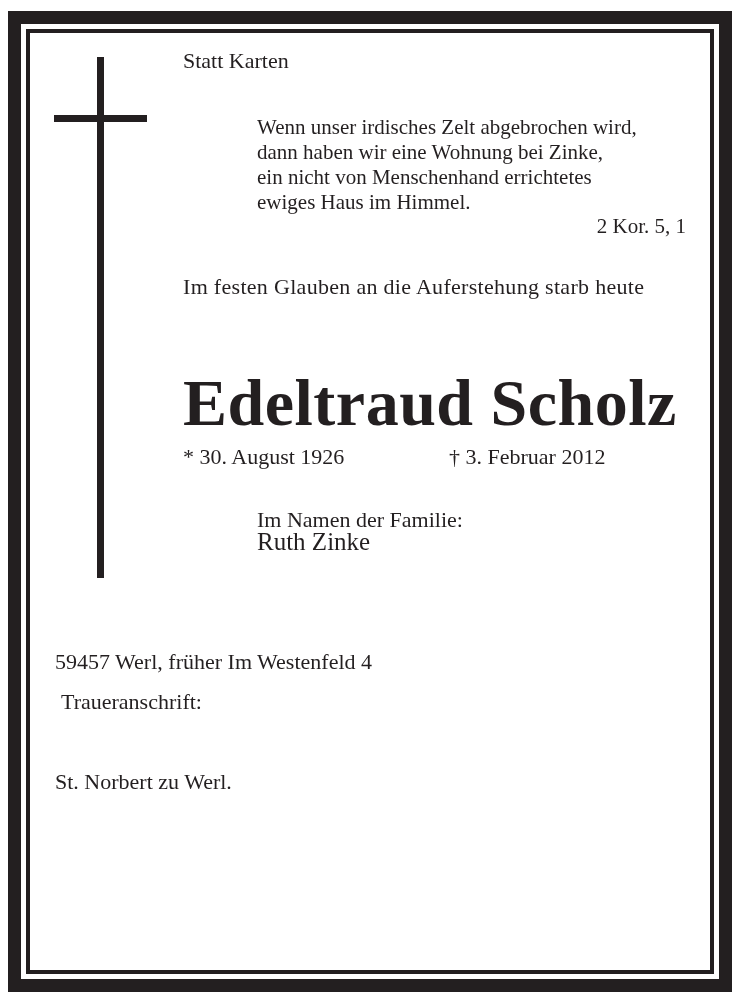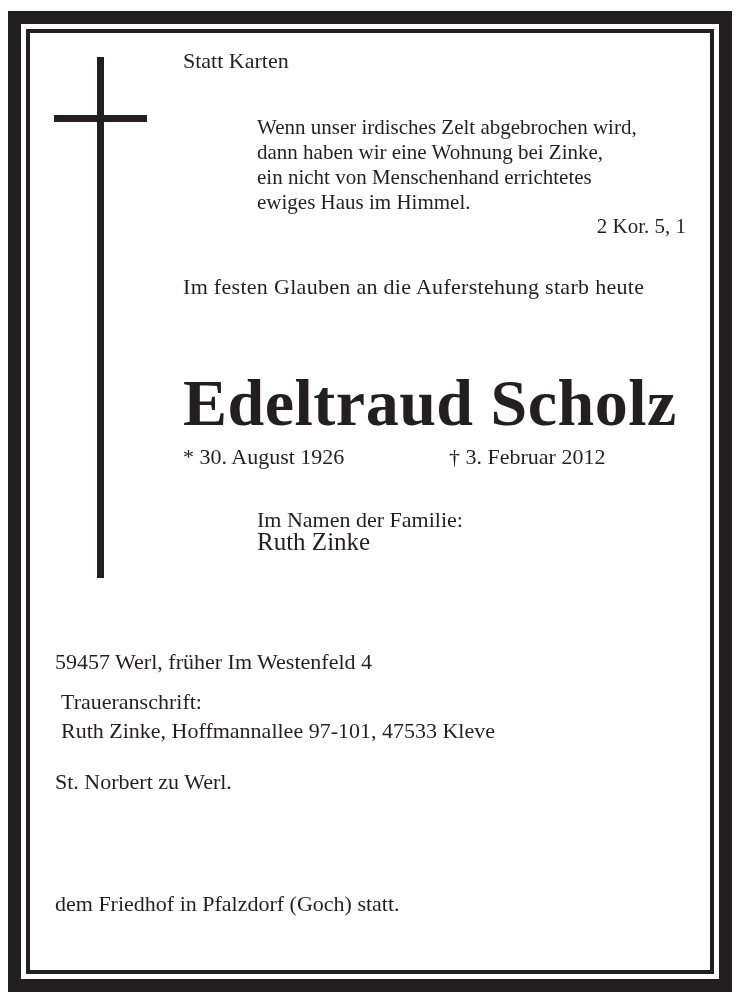--- a/index.html
+++ b/index.html
@@ -55,22 +55,20 @@
 
 <div class="t born">* 30. August 1926</div>
 <div class="t died">† 3. Februar 2012</div>
 
 <div class="t family-label">Im Namen der Familie:</div>
 <div class="t family-name">Ruth Zinke</div>
 
 <div class="t addr1">59457 Werl, früher Im Westenfeld 4</div>
 <div class="t addr2">
   <div>Traueranschrift:</div>
-  <div>Ruth Zinke, Hoffmannallee 97-101, 47533 Kleve</div>
 </div>
 
 <div class="t para prayer">
   <span class="last">St. Norbert zu Werl.</span>
 </div>
 
 <div class="t para burial">
-  <span class="last">dem Friedhof in Pfalzdorf (Goch) statt.</span>
 </div>
 
 </body></html>

